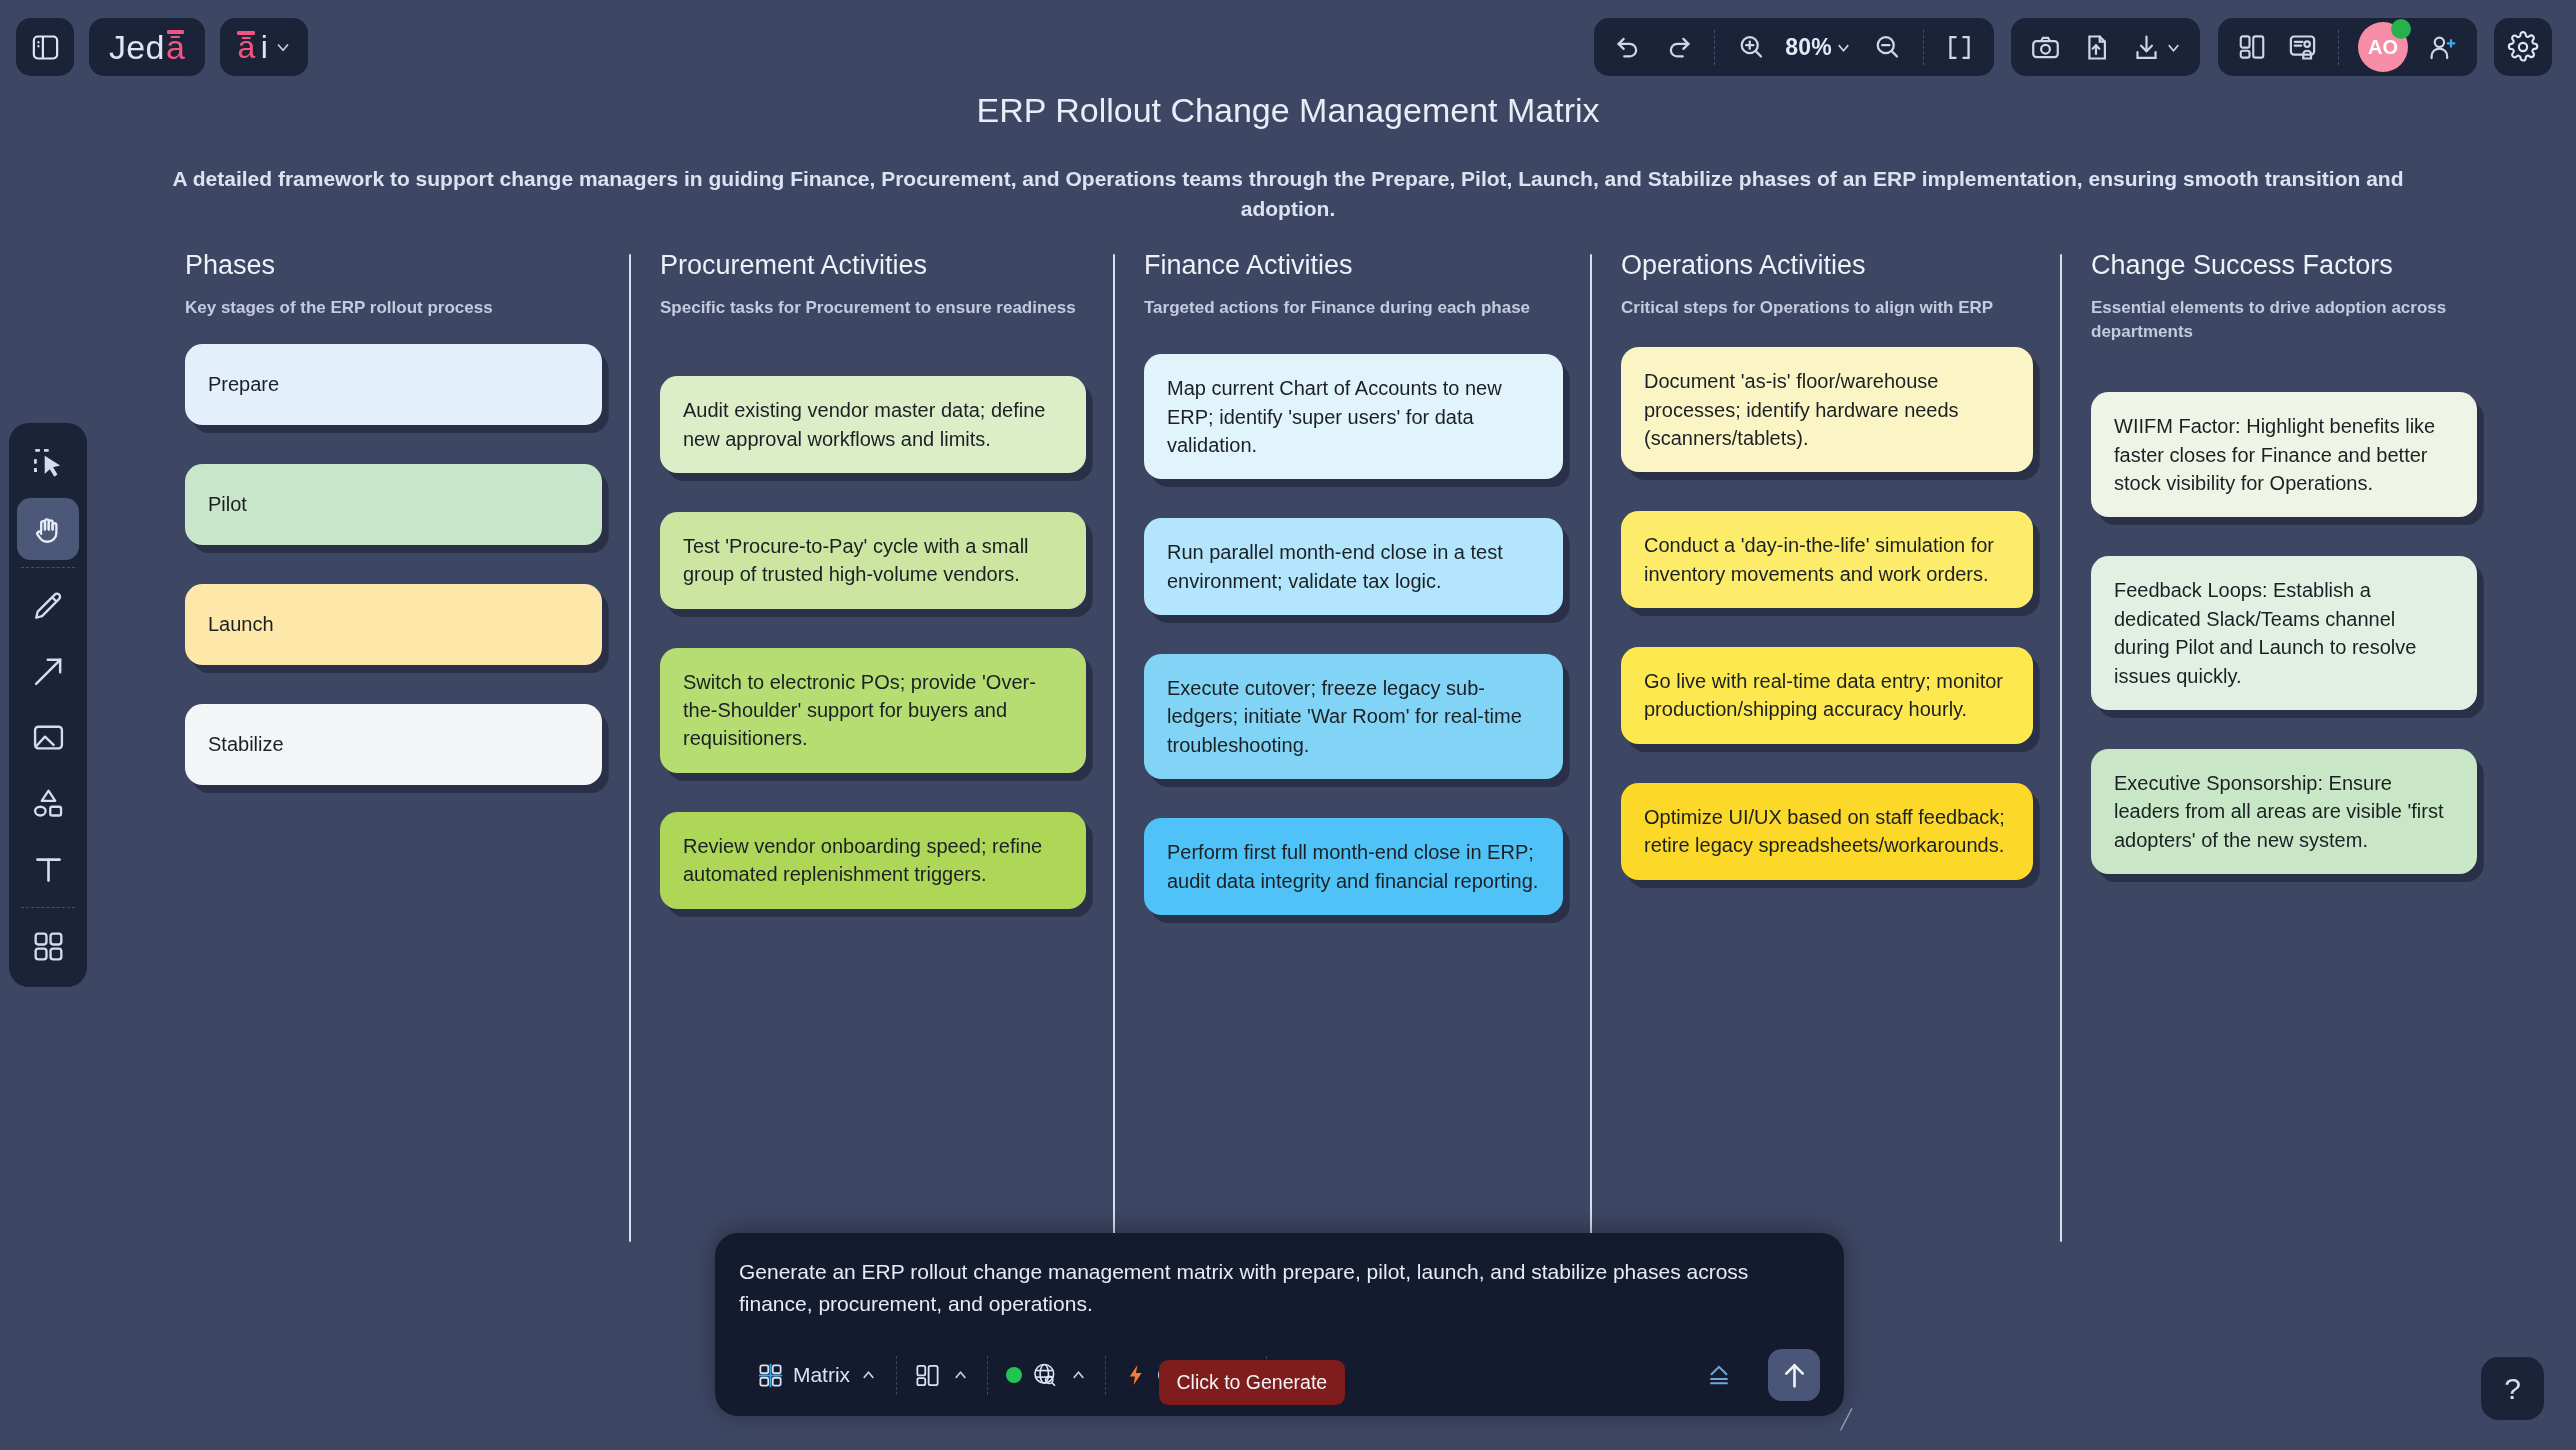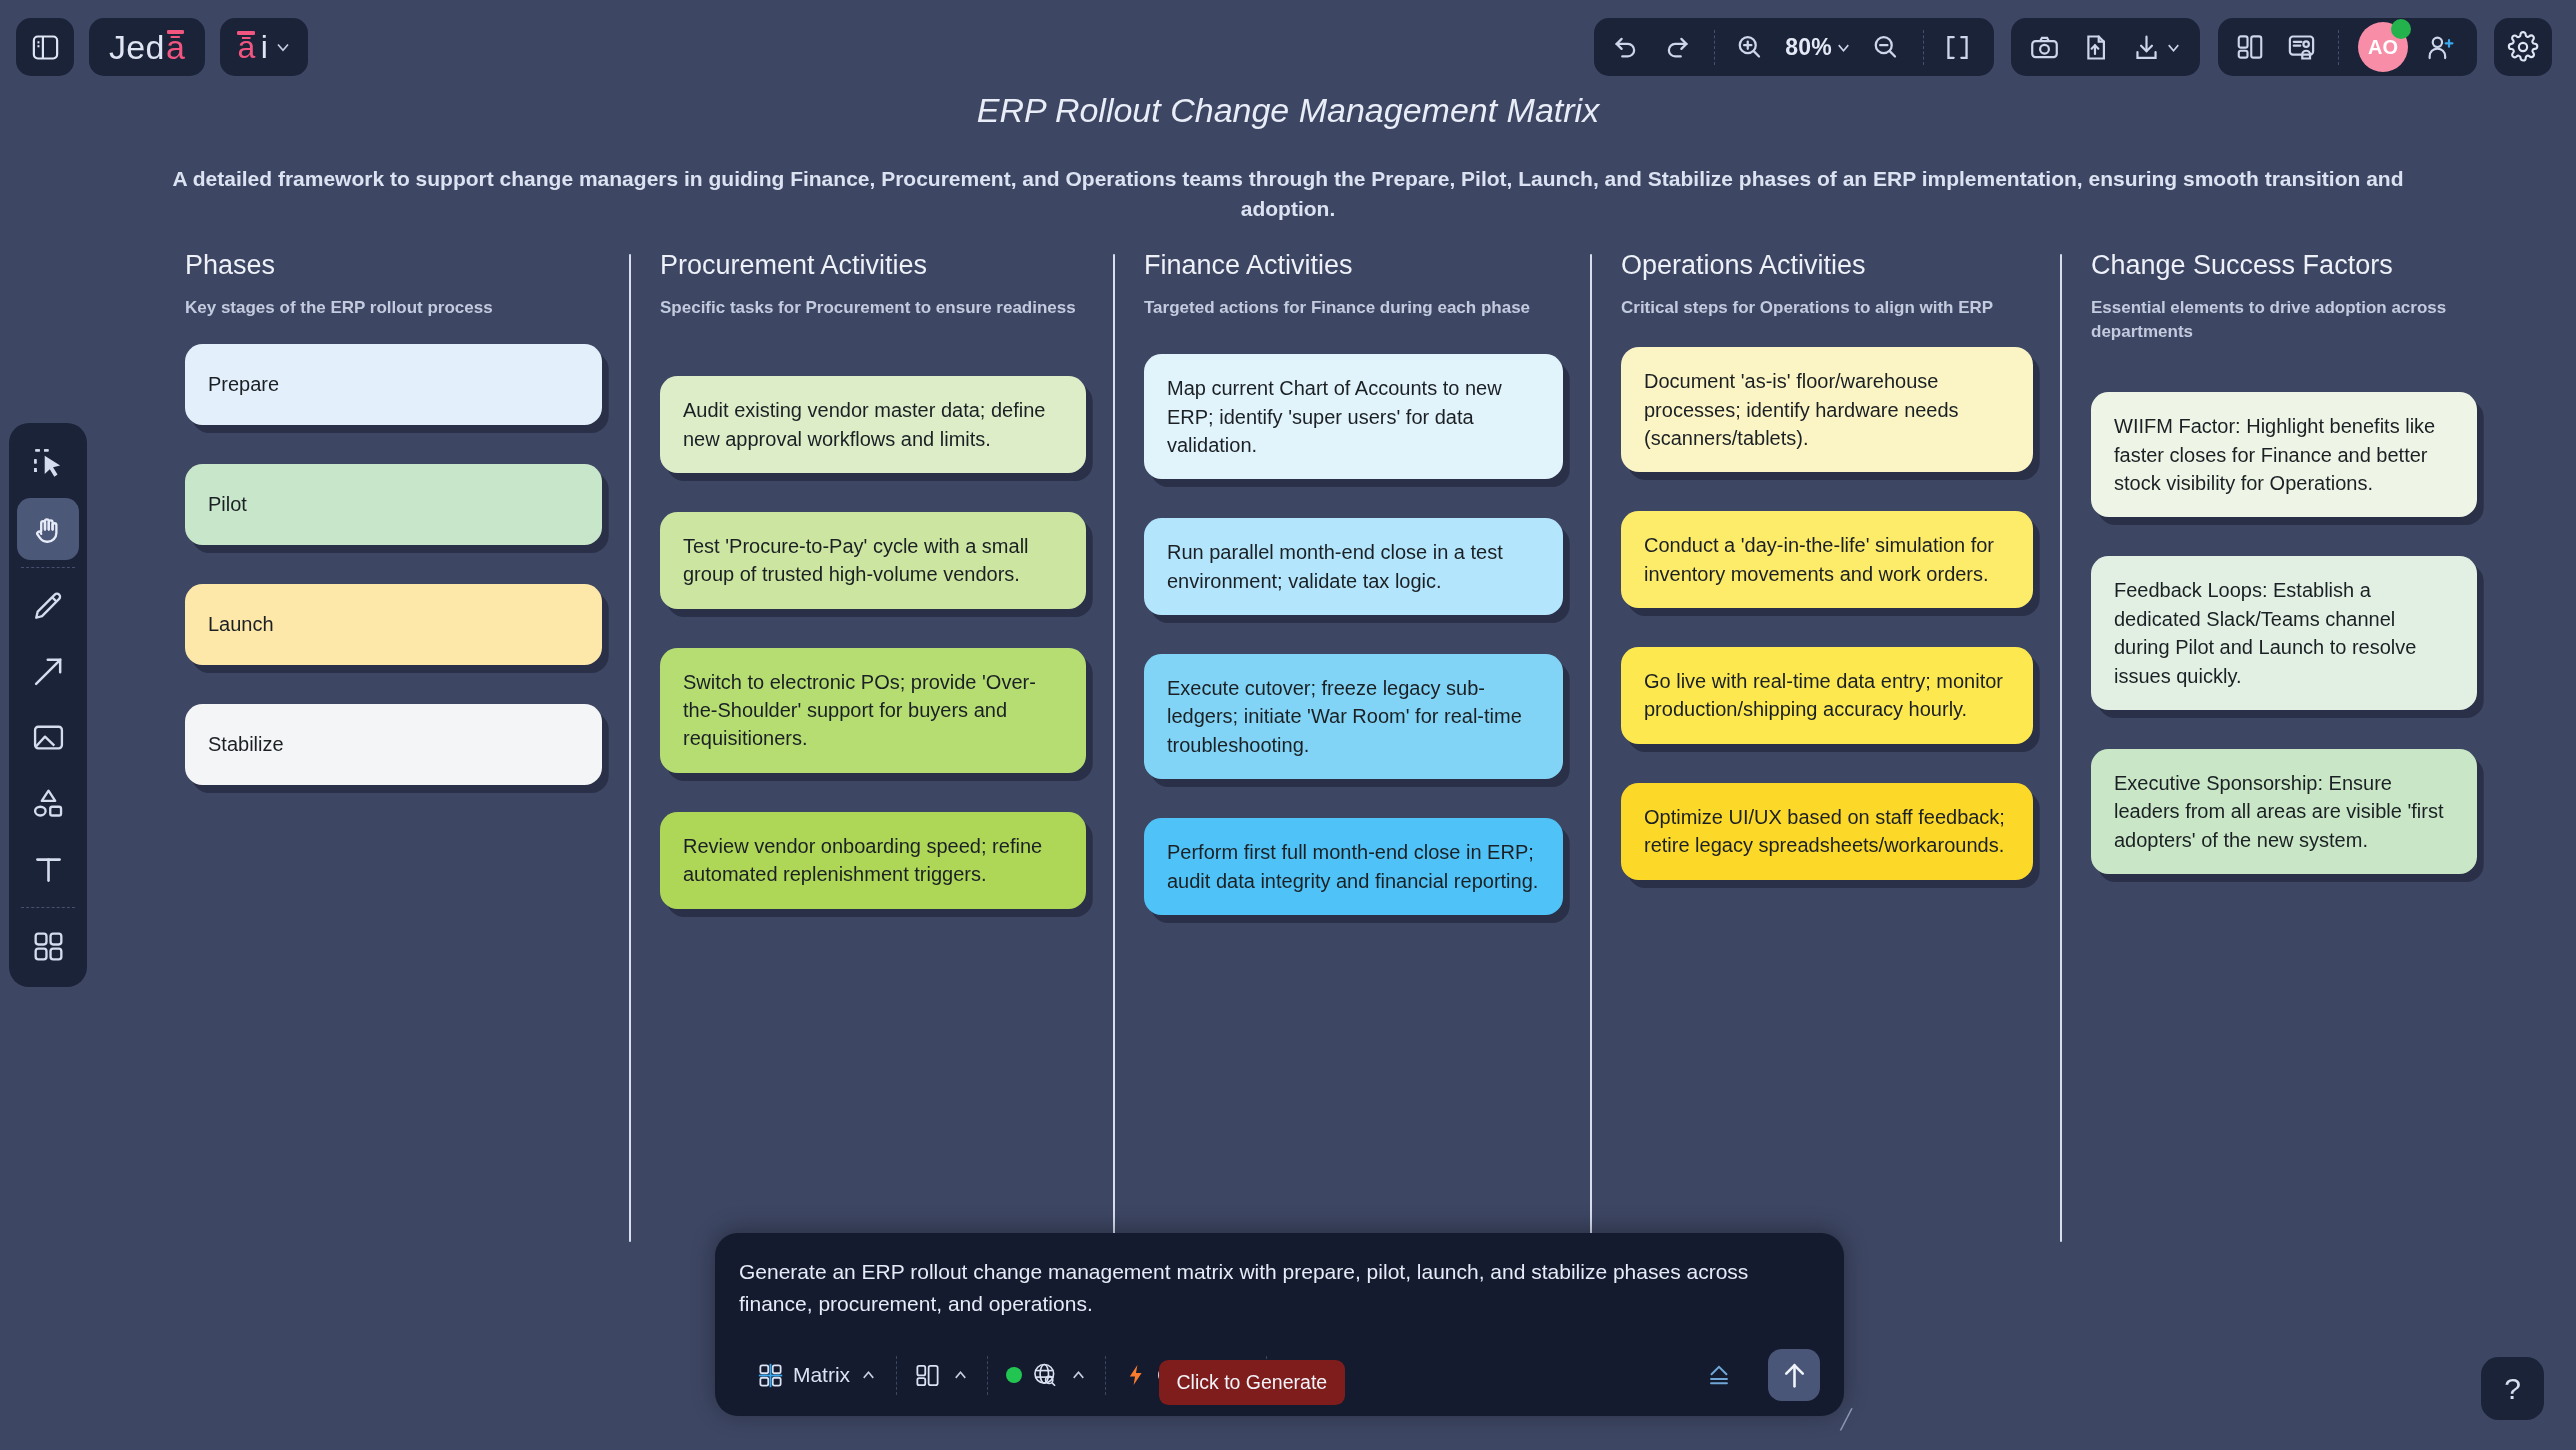--- a/index.html
+++ b/index.html
@@ -43,21 +43,21 @@
     background: #f2557f; border-radius: 1.3px;
   }
   .ai-i { font-size: 32px; color: #dfe5f2; }
 
   .group {
     height: 58px; border-radius: 15px; background: #1b2339;
     display: flex; align-items: center; padding: 0 10.8px; gap: 4px;
   }
   .gitem {
     height: 47px; min-width: 47px; border-radius: 10.8px;
-    display: flex; align-items: center; gap: 2px;
+    display: flex; align-items: center; justify-content: center; gap: 2px;
     padding: 0 6.7px; color: #c9d2e6;
   }
   .vdiv { width: 0; height: 35px; border-left: 1.3px dashed #46506e; margin: 0 8px; }
   .zoomlabel { font-size: 23px; color: #e4e9f5; font-weight: 700; letter-spacing: 0.3px; }
 
   .avatar-wrap { position: relative; width: 50px; height: 50px; }
   .avatar {
     width: 50px; height: 50px; border-radius: 50%;
     background: #f78da7; color: #fff; font-size: 20px; font-weight: 700;
     display: flex; align-items: center; justify-content: center;
@@ -76,21 +76,21 @@
   .tool {
     width: 62px; height: 62px; border-radius: 13.4px;
     display: flex; align-items: center; justify-content: center; color: #d4dcee;
   }
   .tool.active { background: #4c5878; }
   .tool-sep { width: 54px; border-top: 1.3px dashed #46506e; margin: 2.7px 0; }
 
   
   .doc-title {
     position: absolute; top: 91px; left: 0; width: 2576px; text-align: center;
-    font-size: 34px; color: #e9edf7; font-weight: 400; font-style: italic;
+    font-size: 34px; color: #e9edf7; font-weight: 400;
   }
   .doc-sub {
     position: absolute; top: 164px; left: 50%; transform: translateX(-50%);
     width: 2265px; text-align: center; font-size: 21px; line-height: 1.42;
     color: #dbe2f1; font-weight: 700;
   }
 
   
   .matrix {
     position: absolute; top: 250px; left: 185px; width: 2352px;

